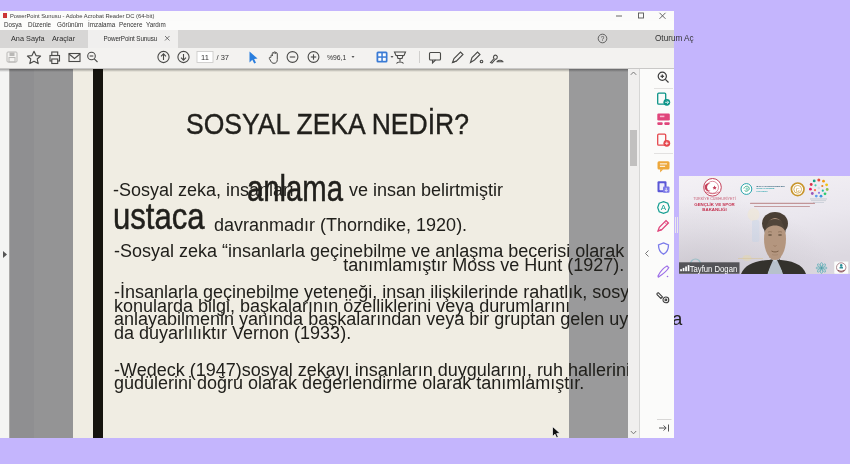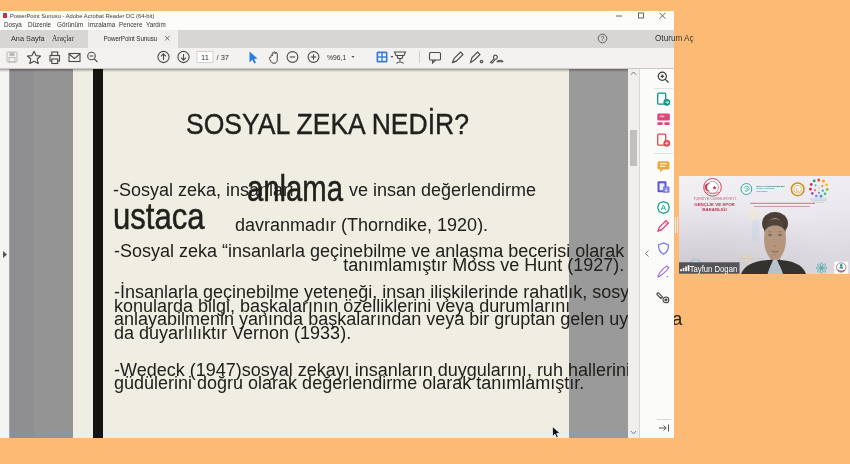--- a/index.html
+++ b/index.html
@@ -1,16 +1,16 @@
 <!DOCTYPE html>
 <html><head><meta charset="utf-8">
 <style>
 html,body{margin:0;padding:0;}
 *{box-sizing:border-box;}
-#screen{position:relative;width:850px;height:464px;background:#fdba74;overflow:hidden;
+#screen{position:relative;width:850px;height:464px;background:#c4b5fd;overflow:hidden;
   font-family:"Liberation Sans",sans-serif;}
 .abs{position:absolute;}
 </style></head>
 <body>
 <div id="screen">
 
   <div class="abs" style="left:0;top:11px;width:674px;height:427px;background:#f3f2f0;"></div>
 
   <div class="abs" style="left:0;top:11px;width:674px;height:10px;background:#fbfbfa;"></div>
   <div class="abs" style="left:2.5px;top:12.5px;width:4.5px;height:5.5px;background:#fff;border:0.5px solid #c33;"></div>
@@ -27,21 +27,21 @@
   <div class="abs" style="left:4px;top:21px;font-size:6.3px;line-height:8.5px;color:#333;">Dosya</div>
   <div class="abs" style="left:28px;top:21px;font-size:6.3px;line-height:8.5px;color:#333;">Düzenle</div>
   <div class="abs" style="left:57px;top:21px;font-size:6.3px;line-height:8.5px;color:#333;">Görünüm</div>
   <div class="abs" style="left:88px;top:21px;font-size:6.3px;line-height:8.5px;color:#333;">İmzalama</div>
   <div class="abs" style="left:119px;top:21px;font-size:6.3px;line-height:8.5px;color:#333;">Pencere</div>
   <div class="abs" style="left:146px;top:21px;font-size:6.3px;line-height:8.5px;color:#333;">Yardım</div>
 
   <div class="abs" style="left:0;top:29.5px;width:674px;height:18px;background:#d7d6d5;"></div>
   <div class="abs" style="left:87.5px;top:29.5px;width:90.5px;height:18px;background:#f0efee;"></div>
   <div class="abs" style="left:11px;top:29.5px;font-size:7.3px;line-height:18px;color:#2e2e2e;">Ana Sayfa</div>
-  <div class="abs" style="left:52px;top:29.5px;font-size:7.3px;line-height:18px;color:#2e2e2e;font-family:Liberation Serif, serif;">Araçlar</div>
+  <div class="abs" style="left:52px;top:29.5px;font-size:7.3px;line-height:18px;color:#2e2e2e;">Araçlar</div>
   <div class="abs" style="left:103.5px;top:29.5px;font-size:6.3px;line-height:18px;color:#2e2e2e;letter-spacing:-0.1px;">PowerPoint Sunusu</div>
   <svg class="abs" style="left:163px;top:34px;" width="8" height="8" viewBox="0 0 8 8">
     <line x1="2" y1="2" x2="6.5" y2="6.5" stroke="#555" stroke-width="0.8"></line>
     <line x1="6.5" y1="2" x2="2" y2="6.5" stroke="#555" stroke-width="0.8"></line>
   </svg>
   <svg class="abs" style="left:597px;top:33px;" width="11" height="11" viewBox="0 0 11 11">
     <circle cx="5.5" cy="5.5" r="4.3" fill="none" stroke="#444" stroke-width="0.8"></circle>
     <text x="5.5" y="8" font-size="6.5" text-anchor="middle" fill="#444" font-family="Liberation Sans">?</text>
   </svg>
   <div class="abs" style="left:615px;top:29.5px;font-size:8.2px;line-height:18px;color:#333;margin-left:40px;">Oturum Aç</div>
@@ -157,23 +157,23 @@
   <div class="abs" style="left:93px;top:68.5px;width:9.5px;height:369.5px;background:#16140e;"></div>
   <div class="abs" style="left:102.5px;top:68.5px;width:466.5px;height:369.5px;background:#f0ede3;"></div>
   <div class="abs" style="left:569px;top:68.5px;width:59px;height:369.5px;background:#9a9a9b;"></div>
 
   <div class="abs" style="left:0;top:68.5px;width:628px;height:3px;background:linear-gradient(#00000055,#0000);"></div>
 
   <div class="abs" id="title" style="left:186px;top:107.3px;font-size:30px;font-weight:400;color:#21201c;white-space:nowrap;transform-origin:0 0;transform:scaleX(0.884);-webkit-text-stroke:0.4px #21201c;">SOSYAL ZEKA NEDİR?</div>
 
   <div class="abs para" style="left:113px;top:183.7px;">-Sosyal zeka, insanları</div>
   <div class="abs big" id="anlama" style="left:247px;top:171px;transform:scaleX(0.813);">anlama</div>
-  <div class="abs para" style="left:349px;top:183.7px;">ve insan değerlendirme</div>
+  <div class="abs para" style="left:349px;top:183.7px;">ve insan belirtmiştir</div>
   <div class="abs big" id="ustaca" style="left:113px;top:199px;transform:scaleX(0.863);">ustaca</div>
-  <div class="abs para" style="left:235px;top:219.2px;">davranmadır (Thorndike, 1920).</div>
+  <div class="abs para" style="left:214px;top:219.2px;">davranmadır (Thorndike, 1920).</div>
 
   <div class="abs para" style="left:114px;top:245px;text-align:right;">-Sosyal zeka “insanlarla geçinebilme ve anlaşma becerisi olarak<br>tanımlamıştır Moss ve Hunt (1927).</div>
   <div class="abs para" style="left:114px;top:286px;">-İnsanlarla geçinebilme yeteneği, insan ilişkilerinde rahatlık, sosyal<br>konularda bilgi, başkalarının özelliklerini veya durumlarını<br>anlayabilmenin yanında başkalarından veya bir gruptan gelen uyarıcıya<br>da duyarlılıktır Vernon (1933).</div>
   <div class="abs para" style="left:114px;top:343.7px;margin-top:20px;">-Wedeck (1947)sosyal zekayı insanların duygularını, ruh hallerini ve<br>güdülerini doğru olarak değerlendirme olarak tanımlamıştır.</div>
 
   <svg class="abs" style="left:551px;top:426px;" width="10" height="13" viewBox="0 0 10 13">
     <path d="M1.5 0.5 L1.5 10.5 L4 8.2 L5.6 11.8 L7.3 11 L5.7 7.5 L9 7.2 Z" fill="#111" stroke="#fff" stroke-width="0.7"></path>
   </svg>
 
   <div class="abs" style="left:628px;top:68.5px;width:10.5px;height:369.5px;background:#f0efee;"></div>

